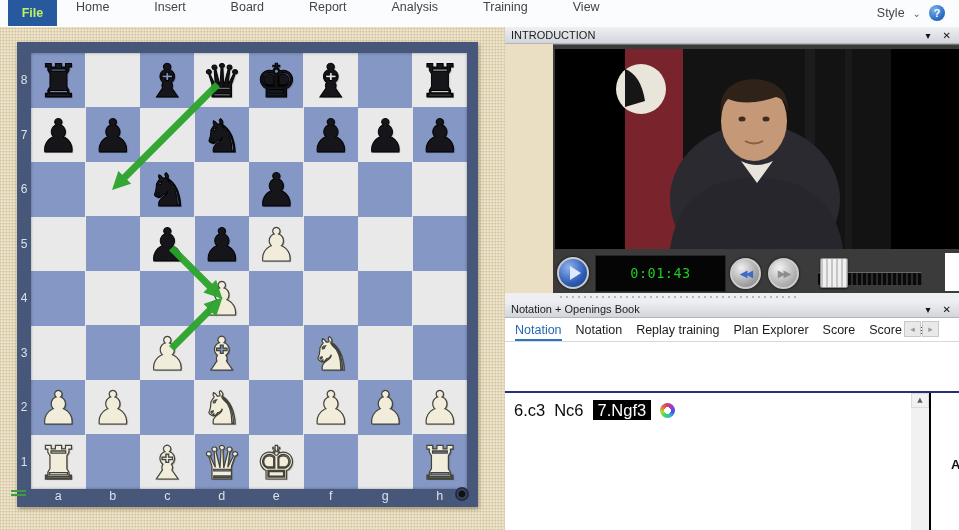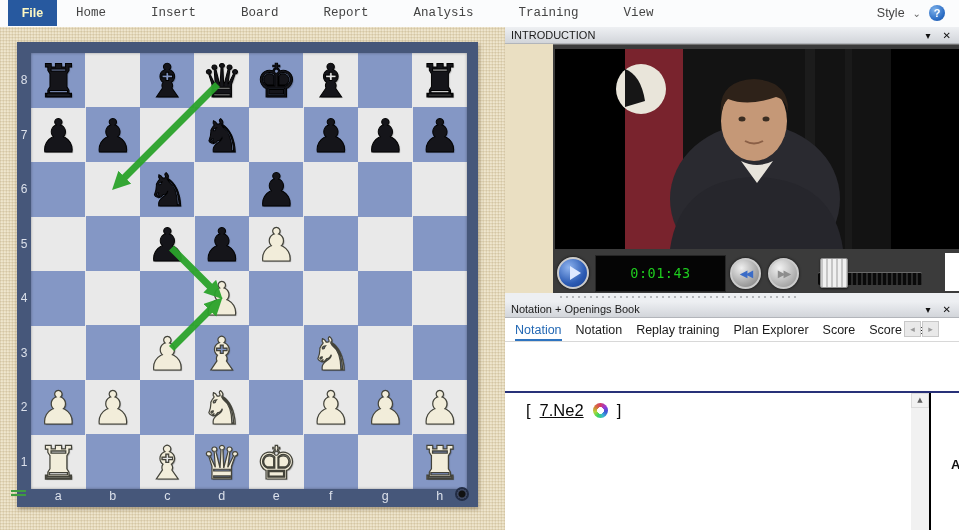--- a/index.html
+++ b/index.html
@@ -1,23 +1,23 @@
 <!DOCTYPE html>
 <html><head>
 <meta charset="utf-8">
 <style>
   html,body{margin:0;padding:0}
   body{width:959px;height:530px;position:relative;overflow:hidden;
        font-family:"Liberation Sans",sans-serif;background:#eadfc2;}
 
   
   .menubar{position:absolute;left:0;top:0;width:959px;height:27px;background:#fbfcfd;border-bottom:1px solid #e8e6df;}
-  .file-tab{position:absolute;left:8px;top:0;width:49px;height:26px;background:#27599f;color:#fef9c3;
+  .file-tab{position:absolute;left:8px;top:0;width:49px;height:26px;background:#27599f;color:#bef264;
             font-size:12.5px;font-weight:bold;text-align:center;line-height:26px;}
-  .menu-items{position:absolute;left:76px;top:0;height:26px;display:flex;gap:45px;align-items:center;font-family:Liberation Mono, monospace;}
+  .menu-items{position:absolute;left:76px;top:0;height:26px;display:flex;gap:45px;}
   .menu-item{font-size:12.5px;color:#444;}
   .style-group{position:absolute;right:14px;top:0;height:26px;display:flex;gap:8px;align-items:center;}
   .style-label{font-size:12.5px;color:#444;}
   .chevron{font-size:10px;color:#666;}
   .help-btn{width:16px;height:16px;border-radius:50%;background:radial-gradient(circle at 35% 30%,#7db1ea,#2a6cc4 65%,#1c4f9a);
             color:#fff;font-size:11px;font-weight:bold;text-align:center;line-height:16px;}
 
   
   .linen{position:absolute;left:0;top:27px;width:505px;height:503px;background-color:#eadfc2;
     background-image:repeating-linear-gradient(0deg,rgba(178,158,118,.22) 0 1px,rgba(255,255,255,.12) 1px 2px,transparent 2px 3px),
@@ -286,21 +286,21 @@
       <div class="tab">Score sheet</div>
     </div>
   <div class="tab-arrow tab-prev">◂</div>
   <div class="tab-arrow tab-next">▸</div>
 </div>
 
 <div class="gameheader"></div>
 <div class="navy-line"></div>
 
 <div class="moves" id="moves">
-    <div class="move-line indent"><span class="tok">[</span><span class="tok link">7.Ne2</span><span class="ring"></span><span class="tok">]</span></div>
+    <div class="move-line"><span class="tok">6.c3</span><span class="tok">Nc6</span><span class="tok selected">7.Ngf3</span><span class="ring"></span></div>
   </div>
 
 <div class="scrollbar">
   <div class="sb-up">▲</div>
 </div>
 <div class="vline"></div>
 
 <div class="ntoolbar">
   <svg class="nt-icon" viewBox="0 0 20 18">
     <path d="M4 6 h12" stroke="#4a4a4a" stroke-width="2.4"></path>

